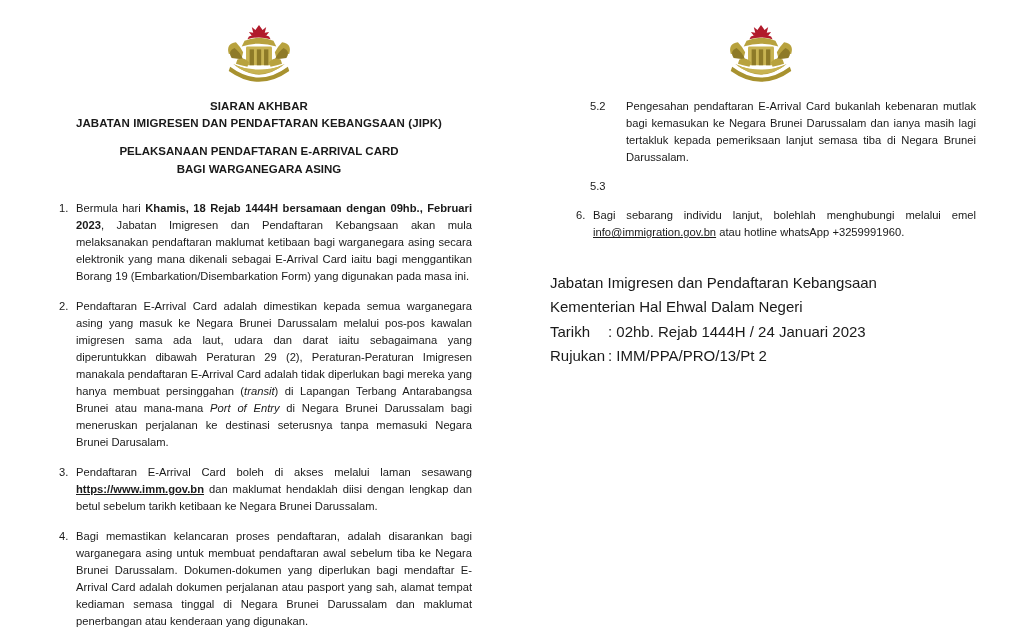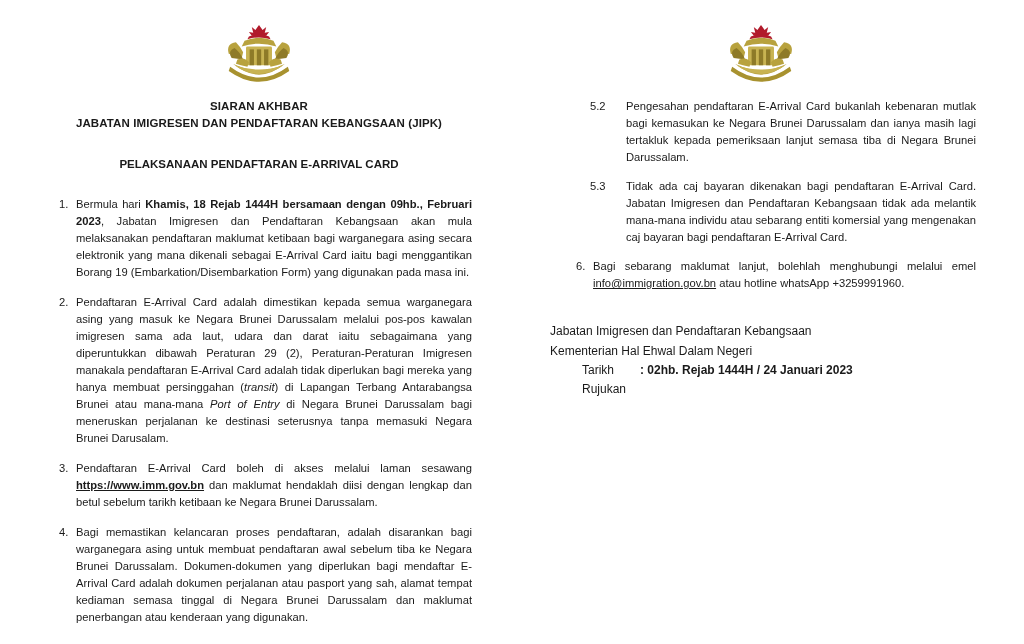--- a/index.html
+++ b/index.html
@@ -40,21 +40,21 @@
     letter-spacing: 0.1px;
     line-height: 1.45;
   }
   .hdr .l1 { display:block; }
   .hdr .l2 { display:block; }
   .subhdr {
     text-align: center;
     font-weight: bold;
     font-size: 11.5px;
     line-height: 1.5;
-    margin-top: 25px;
+    margin-top: 12px;
   }
   .subhdr span { display:block; }
 
   
   .list { margin-top: 22px; }
   .item {
     display: flex;
     font-size: 11.2px;
     line-height: 1.52;
     text-align: justify;
@@ -87,27 +87,27 @@
     text-decoration: underline;
     color: #1a1a1a;
   }
   .link-plain {
     color: #1a1a1a;
   }
 
   
   .signoff {
     margin-top: 30px;
-    font-size: 12px;
+    font-size: 15px;
     line-height: 1.62;
     padding-left: 4px;
   }
-  .signoff .row { display: flex; margin-left: 32px; }
+  .signoff .row { display: flex; }
   .signoff .lbl { width: 58px; flex: 0 0 58px; }
-  .signoff .val { flex: 1 1 auto; font-weight: bold; }
+  .signoff .val { flex: 1 1 auto; }
   .right-list { margin-top: 2px; }
   .right-list .subitem { padding-left: 44px; }
   .right-list .item .num { padding-left: 30px; width: 47px; flex: 0 0 47px; }
 </style>
 </head>
 <body>
 
 <div class="page">
 
   <div class="col left">
@@ -139,20 +139,21 @@
       </svg>
     </div>
 
     <div class="hdr">
       <span class="l1">SIARAN AKHBAR</span>
       <span class="l2">JABATAN IMIGRESEN DAN PENDAFTARAN KEBANGSAAN (JIPK)</span>
     </div>
 
     <div class="subhdr">
       <span>PELAKSANAAN PENDAFTARAN E-ARRIVAL CARD</span>
+      <span>BAGI WARGANEGARA ASING</span>
     </div>
 
     <div class="list">
 
       <div class="item">
         <div class="num">1.</div>
         <div class="body"><span>Bermula hari </span><b>Khamis, 18 Rejab 1444H bersamaan dengan 09hb., Februari 2023</b><span>, Jabatan Imigresen dan Pendaftaran Kebangsaan akan mula melaksanakan pendaftaran maklumat ketibaan bagi warganegara asing secara elektronik yang mana dikenali sebagai E-Arrival Card iaitu bagi menggantikan Borang 19 (Embarkation/Disembarkation Form) yang digunakan pada masa ini.</span></div>
       </div>
 
       <div class="item">
@@ -198,36 +199,36 @@
 
     <div class="right-list">
 
       <div class="subitem">
         <div class="num">5.2</div>
         <div class="body">Pengesahan pendaftaran E-Arrival Card bukanlah kebenaran mutlak bagi kemasukan ke Negara Brunei Darussalam dan ianya masih lagi tertakluk kepada pemeriksaan lanjut semasa tiba di Negara Brunei Darussalam.</div>
       </div>
 
       <div class="subitem">
         <div class="num">5.3</div>
-        <div class="body">Tidak ada caj bayaran dikenakan bagi pendaftaran E-Arrival Card. Jabatan Imigresen dan Pendaftaran Kebangsaan tidak ada melantik mana-mana individu atau sebarang entiti komersial yang mengenakan caj bayaran bagi pendaftaran E-Arrival Card.</div>
       </div>
 
       <div class="item">
         <div class="num">6.</div>
-        <div class="body"><span>Bagi sebarang maklumat lanjut, bolehlah menghubungi melalui emel </span><a class="link-plain" href="#">info@immigration.gov.bn</a><span> atau hotline whatsApp +3259991960.</span></div>
+        <div class="body"><span>Bagi sebarang individu lanjut, bolehlah menghubungi melalui emel </span><a class="link-plain" href="#">info@immigration.gov.bn</a><span> atau hotline whatsApp +3259991960.</span></div>
       </div>
 
     </div>
 
     <div class="signoff">
       <div>Jabatan Imigresen dan Pendaftaran Kebangsaan</div>
       <div>Kementerian Hal Ehwal Dalam Negeri</div>
       <div class="row">
         <div class="lbl">Tarikh</div>
         <div class="val">: 02hb. Rejab 1444H / 24 Januari 2023</div>
       </div>
       <div class="row">
         <div class="lbl">Rujukan</div>
+        <div class="val">: IMM/PPA/PRO/13/Pt 2</div>
       </div>
     </div>
 
   </div>
 </div>
 
 </body></html>

